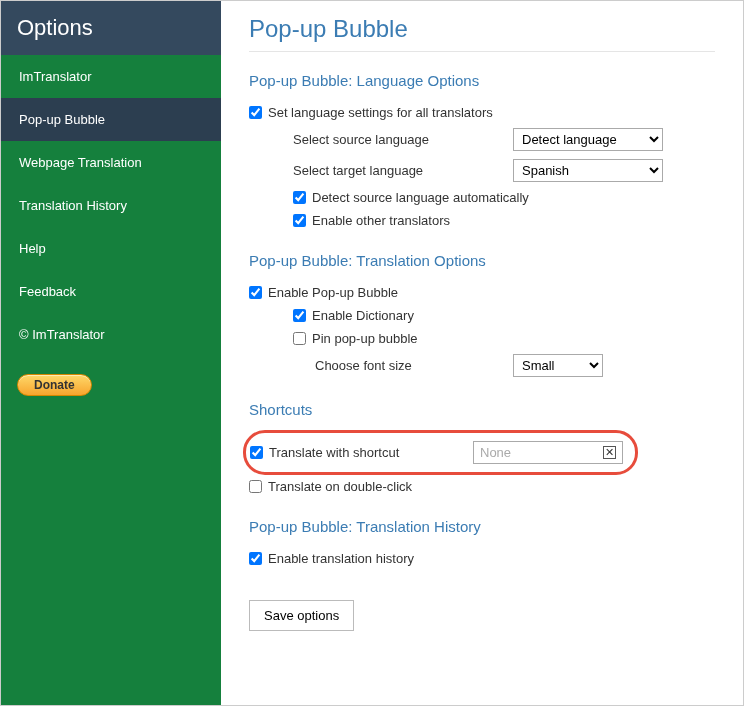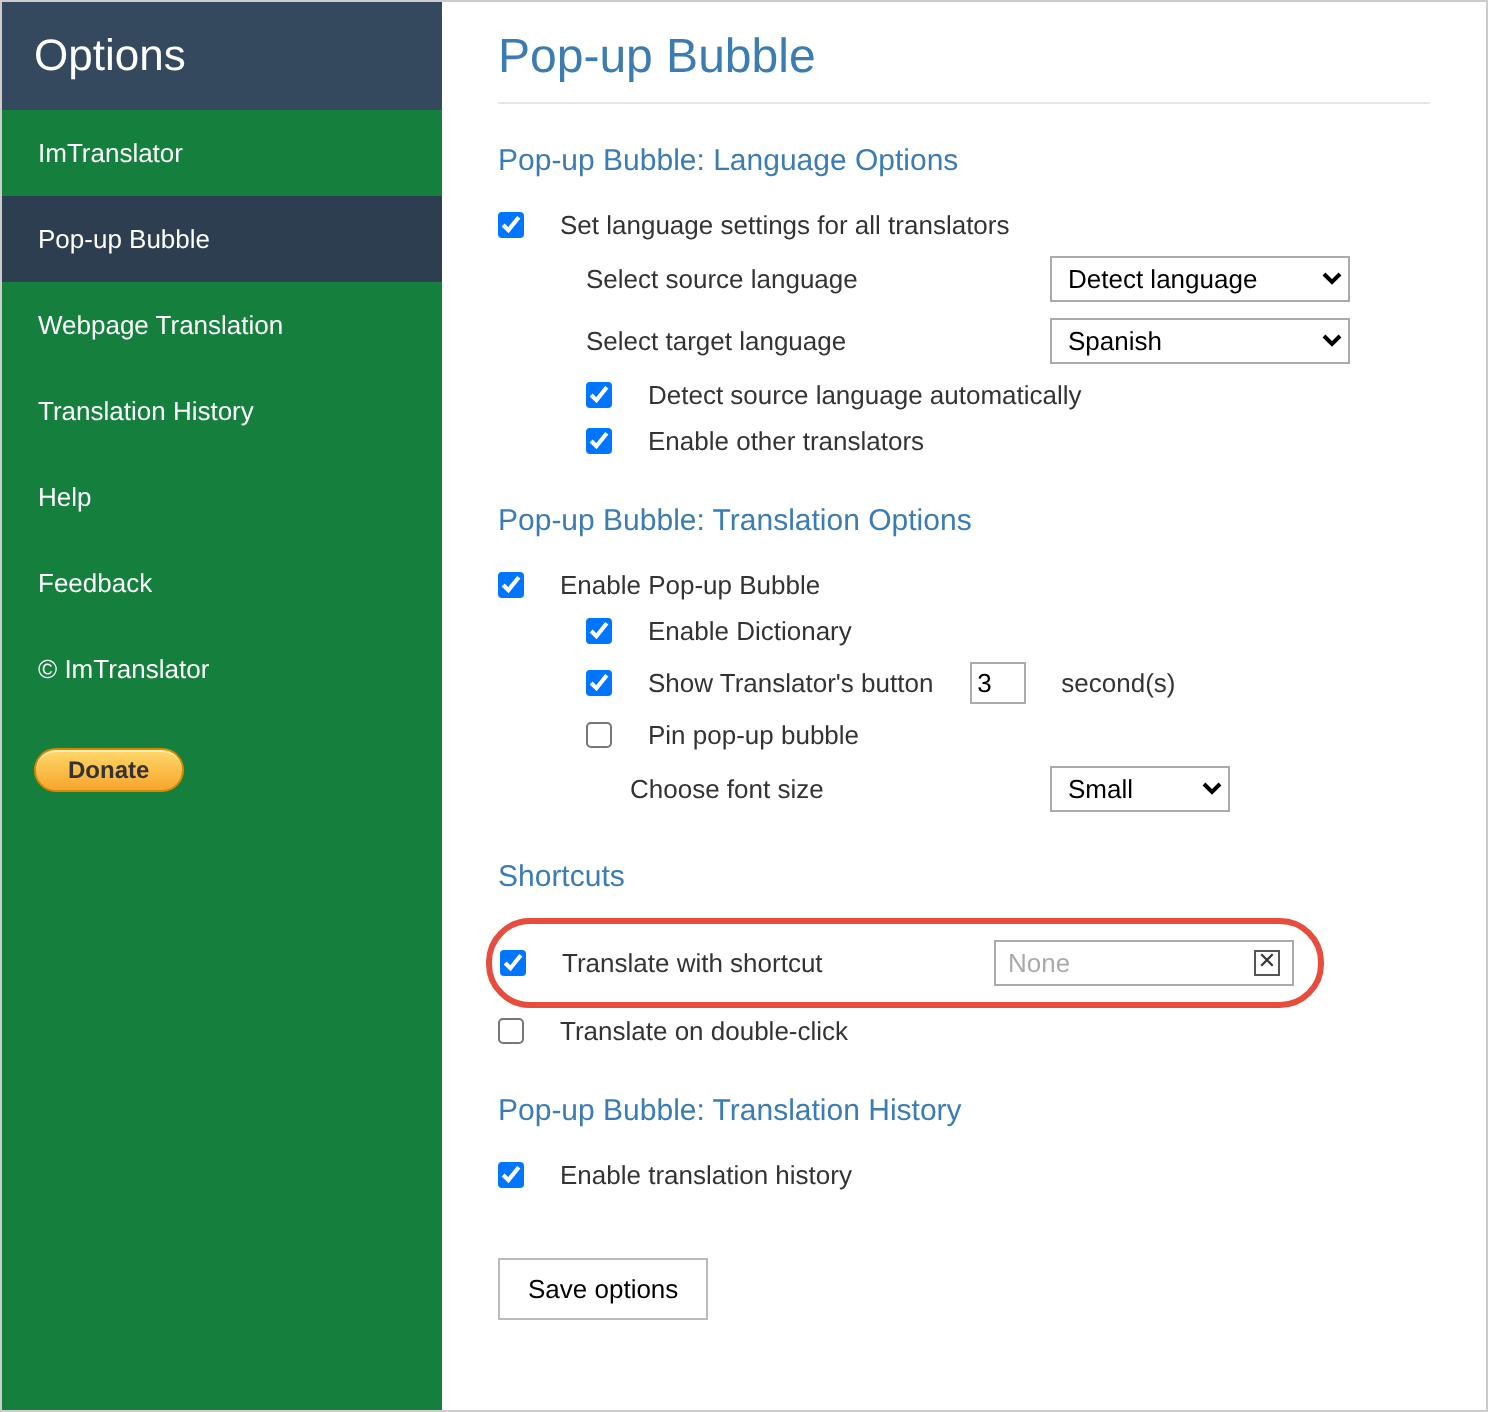--- a/index.html
+++ b/index.html
@@ -7,21 +7,21 @@
     .container { display: flex; height: 100%; }
     .sidebar { width: 220px; background: #15803d; color: #fff; display: flex; flex-direction: column; }
     .sidebar-title { font-size: 22px; padding: 14px 16px; font-weight: normal; background: #34495e; }
     .sidebar-item { padding: 14px 18px; cursor: pointer; font-size: 13px; }
     .sidebar-item.active { background: #2c3e50; }
     .donate-wrap { padding: 18px 16px; }
     .donate-btn { background: linear-gradient(#fed869, #f8a52e); border: 1px solid #d68800; border-radius: 11px; color: #333; padding: 3px 16px; font-size: 12px; font-weight: bold; cursor: pointer; box-shadow: 0 1px 0 rgba(255,255,255,0.5) inset; }
     .main { flex: 1; background: #fff; padding: 0 28px 0 28px; overflow-y: auto; }
     .page-title { color: #3b7cb3; font-size: 24px; font-weight: normal; padding: 14px 0 8px 0; border-bottom: 1px solid #e5e5e5; margin-bottom: 18px; }
     .section-title { color: #3b7cb3; font-size: 15px; margin: 20px 0 12px 0; font-weight: normal; }
-    .option-row { display: flex; align-items: center; padding: 4px 0; gap: 18px; }
+    .option-row { display: flex; align-items: center; padding: 4px 0; gap: 6px; }
     .indent-2 { padding-left: 44px; }
     .indent-3 { padding-left: 66px; }
     .label-col { width: 190px; display: inline-block; }
     .label-col-short { display: inline-block; }
     input[type="checkbox"] { width: 13px; height: 13px; }
     select { border: 1px solid #aaa; padding: 2px 4px; font-size: 13px; width: 150px; background: #fff; margin-left: 24px; }
     input.num { width: 28px; border: 1px solid #aaa; padding: 2px 3px; font-size: 13px; text-align: left; }
     .shortcut-input { width: 150px; border: 1px solid #aaa; padding: 3px 6px; font-size: 13px; color: #aaa; position: relative; display: flex; align-items: center; justify-content: space-between; background: #fff; }
     .shortcut-input .clear-icon { border: 1px solid #555; width: 13px; height: 13px; display: inline-flex; align-items: center; justify-content: center; font-size: 11px; color: #333; cursor: pointer; line-height: 1; }
     .highlight-circle { border: 3px solid #e74c3c; border-radius: 22px; padding: 6px 12px 6px 4px; display: inline-flex; align-items: center; margin-left: -6px; }
@@ -77,26 +77,20 @@
     <h2 class="section-title">Pop-up Bubble: Translation Options</h2>
     <div class="option-row">
       <input type="checkbox" checked="" style="">
       <span>Enable Pop-up Bubble</span>
     </div>
     <div class="option-row indent-2">
       <input type="checkbox" checked="" style="">
       <span>Enable Dictionary</span>
     </div>
     <div class="option-row indent-2">
-      <input type="checkbox" checked="" style="">
-      <span class="label-col-short">Show Translator's button</span>
-      <input class="num" type="text" value="3" style="">
-      <span>second(s)</span>
-    </div>
-    <div class="option-row indent-2">
       <input type="checkbox" style="">
       <span>Pin pop-up bubble</span>
     </div>
     <div class="option-row indent-3">
       <span class="label-col" style="width:168px">Choose font size</span>
       <select style="width:90px">
         <option>Small</option>
       </select>
     </div>
 

